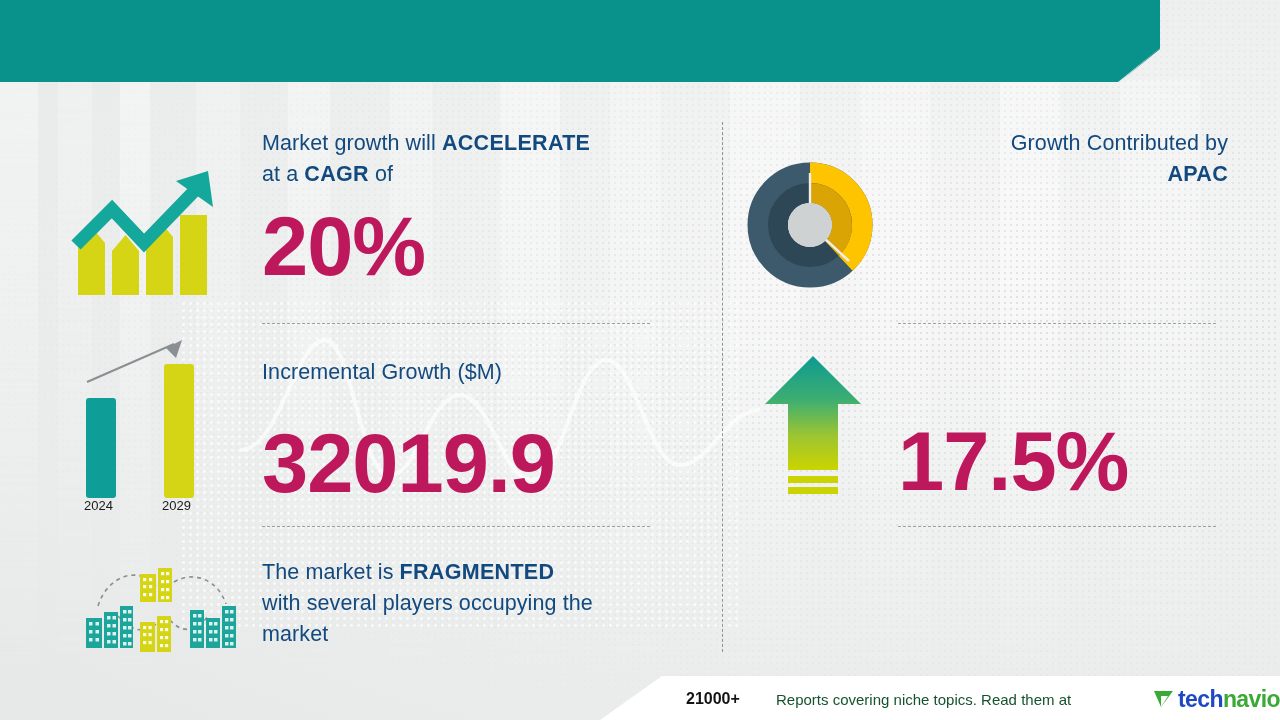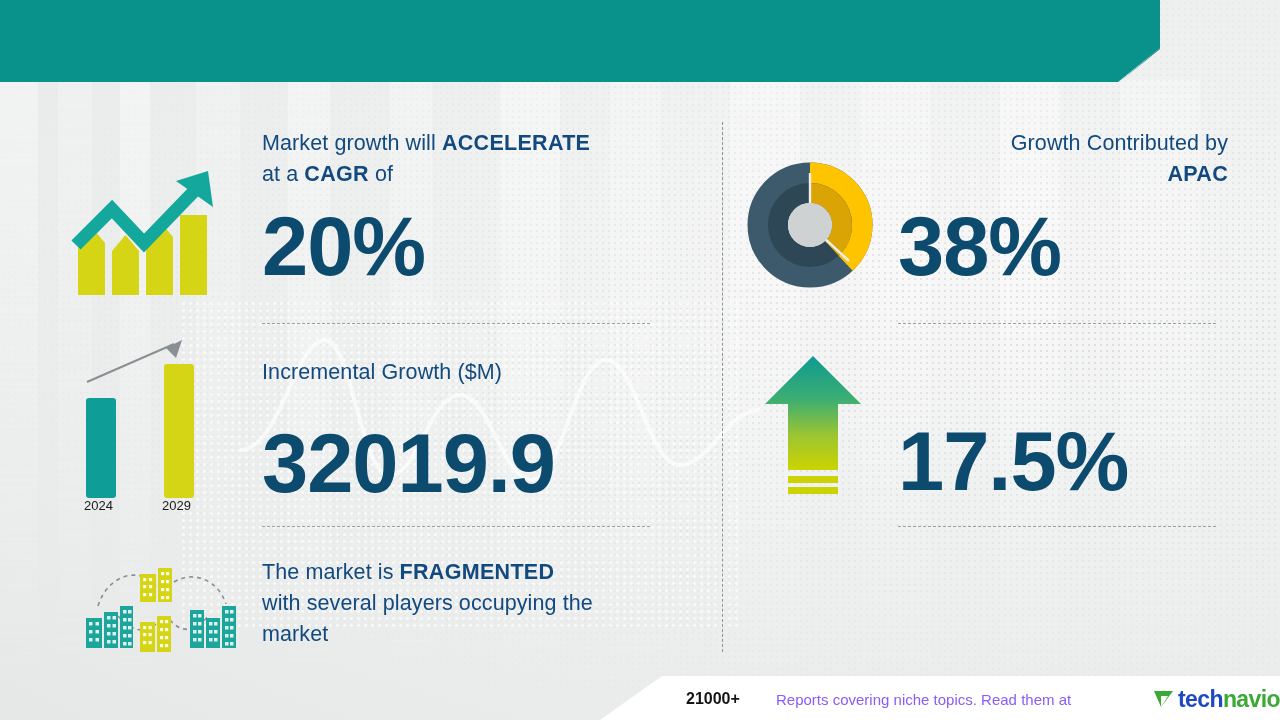--- a/index.html
+++ b/index.html
@@ -104,21 +104,21 @@
     color: #12497E;
     font-family: "Liberation Sans", sans-serif;
     font-size: 21.5px;
     line-height: 31px;
     letter-spacing: .1px;
     font-weight: 400;
   }
   .cap b { font-weight: 700; letter-spacing: .3px; }
   .bignum {
     position: absolute;
-    color: #0c4a6e;
+    color: #be185d;
     font-family: "Liberation Sans", sans-serif;
     font-weight: 700;
     letter-spacing: -1px;
     line-height: 1;
     white-space: nowrap;
   }
 
   
   .icon-growthchart { position: absolute; left: 68px; top: 165px; width: 160px; height: 140px; }
 
@@ -149,21 +149,21 @@
   }
   .footer-count {
     position: absolute; left: 686px; top: 690px;
     color: #141414;
     font-family: "Liberation Sans", sans-serif;
     font-weight: 700; font-size: 16px;
     z-index: 9;
   }
   .footer-text {
     position: absolute; left: 776px; top: 691px;
-    color: #8b5cf6;
+    color: #14532d;
     font-family: "Liberation Sans", sans-serif;
     font-size: 15px;
     z-index: 9;
   }
   .logo { position: absolute; left: 1152px; top: 685px; height: 28px; z-index: 9; display: flex; align-items: center; }
   .logo-word {
     font-family: "Liberation Sans", sans-serif;
     font-weight: 700; font-size: 23px; letter-spacing: -.6px;
     margin-left: 2px;
   }
@@ -361,21 +361,20 @@
     <line x1="63" y1="63" x2="63" y2="11" stroke="#efefef" stroke-width="2.4"></line>
     <line x1="63" y1="63" x2="102" y2="99" stroke="#efefef" stroke-width="2.4"></line>
 
     <circle cx="63" cy="63" r="22" fill="#CFD2D3"></circle>
   </svg>
 
   <div class="cap" style="left:898px; top:128px; width:330px;text-align:right;">
     <span>Growth Contributed by</span><br>
     <b>APAC</b>
   </div>
-  <div class="bignum" style="left:898px; top:205px; font-size:83px;">38%</div>
 
   <svg class="icon-uparrow" viewBox="0 0 102 155">
     <defs>
       <linearGradient id="arrowGrad" x1="0" y1="0" x2="0" y2="1">
         <stop offset="0%" stop-color="#0E9A92"></stop>
         <stop offset="38%" stop-color="#3CAE72"></stop>
         <stop offset="70%" stop-color="#9DC531"></stop>
         <stop offset="100%" stop-color="#CBD400"></stop>
       </linearGradient>
     </defs>

